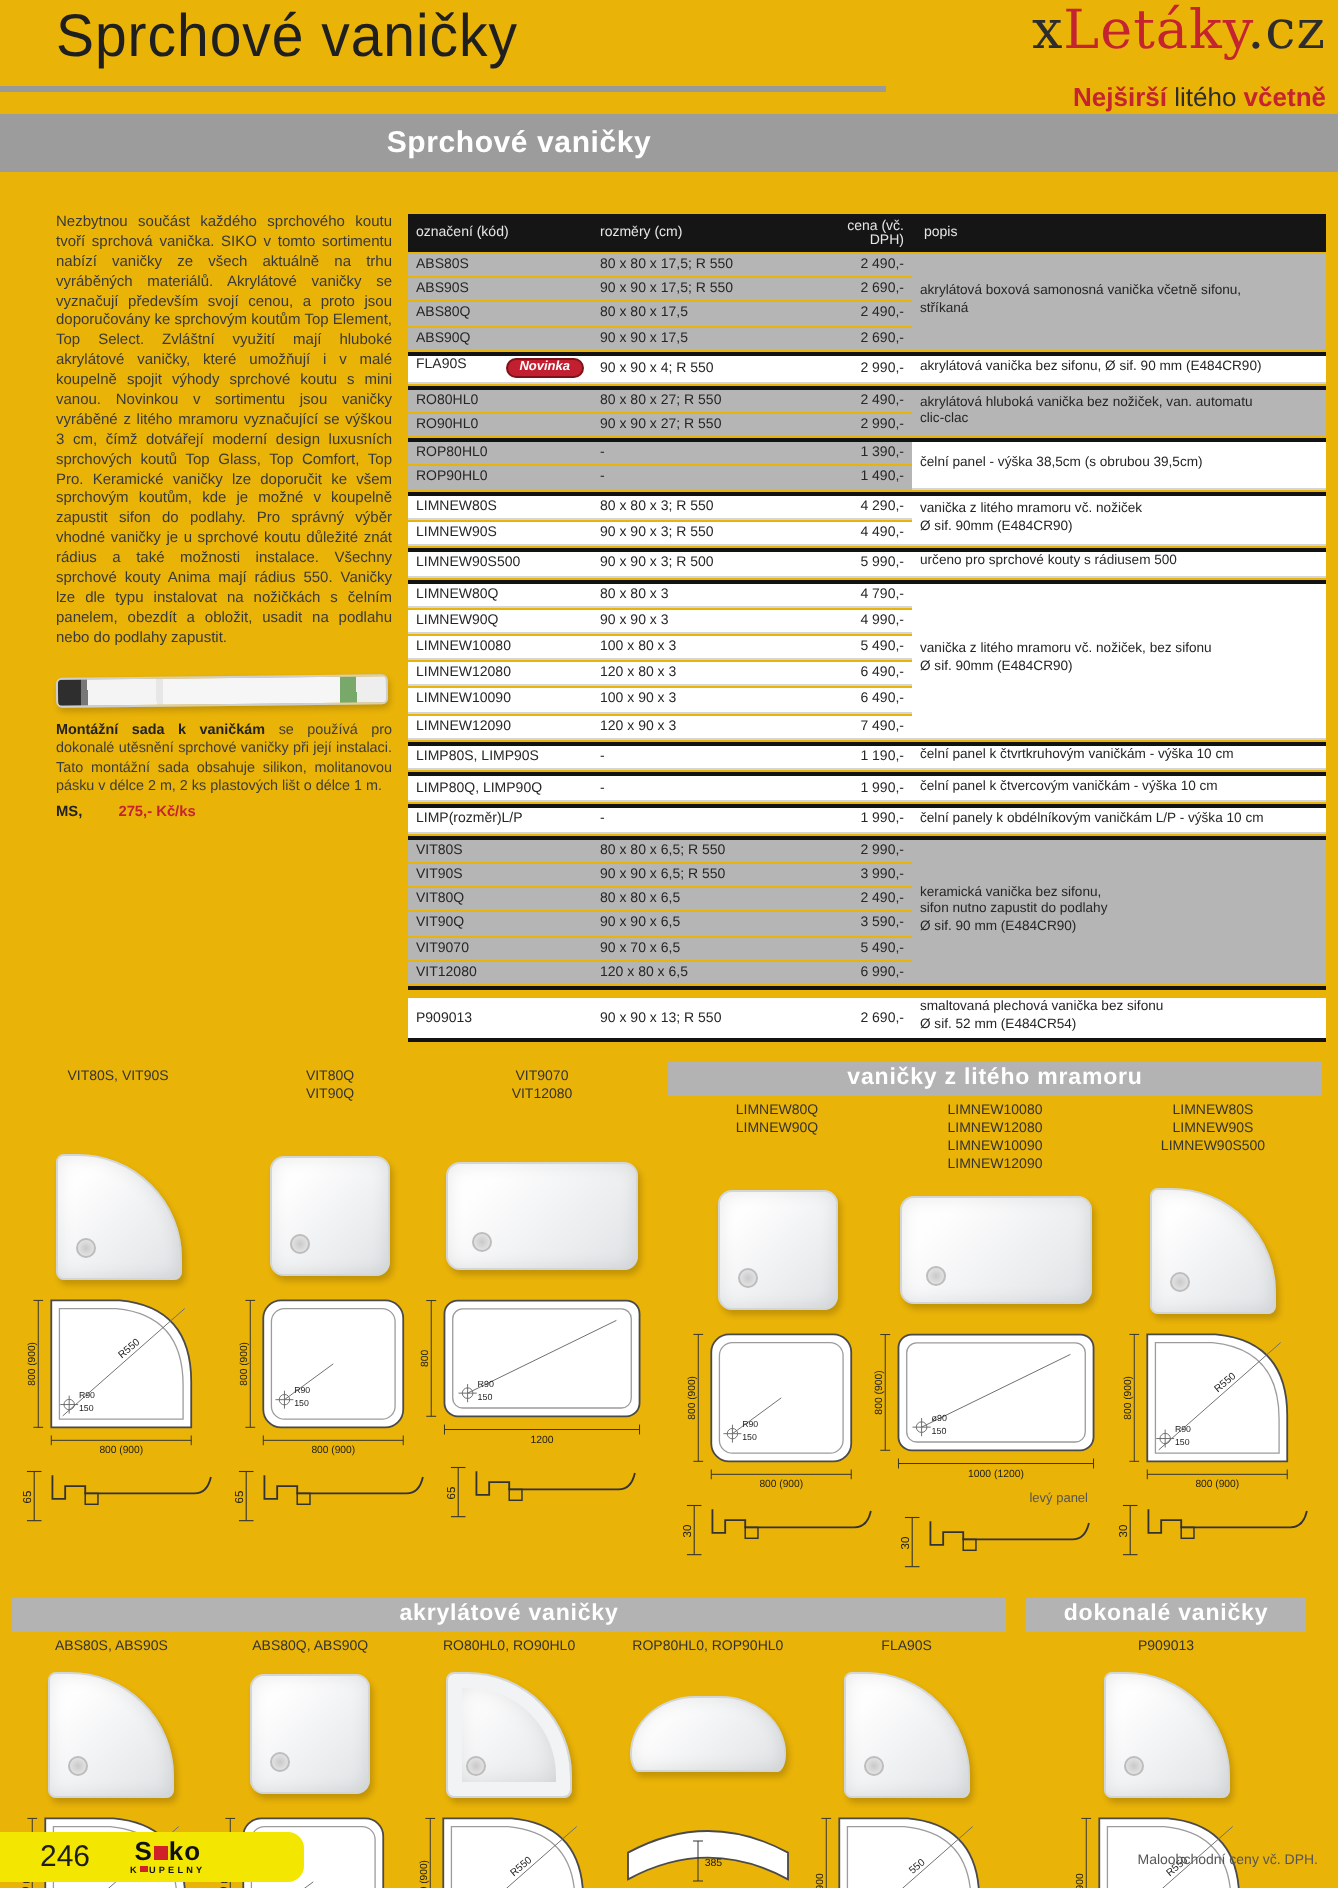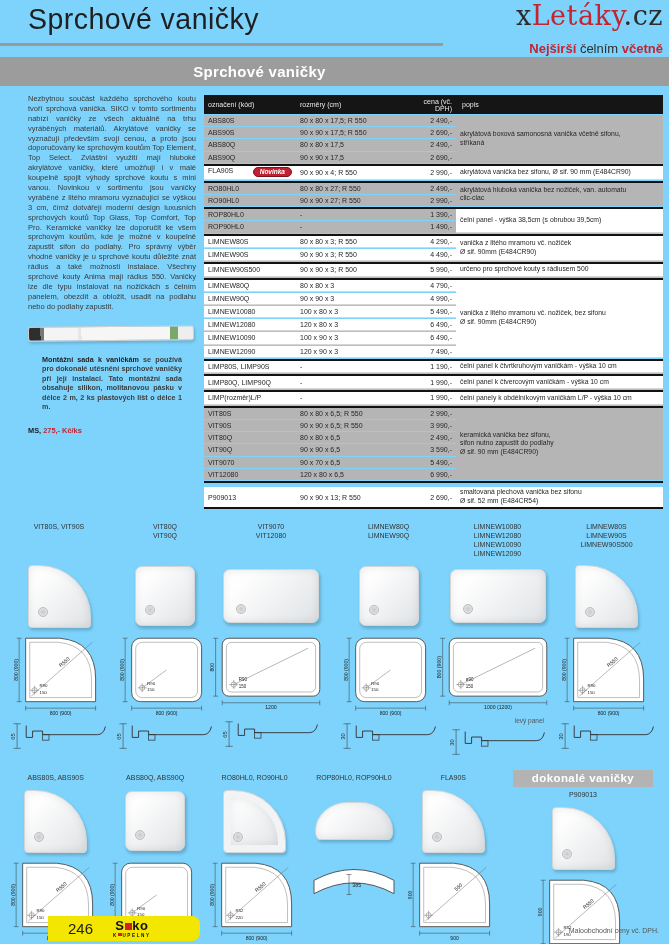--- a/index.html
+++ b/index.html
@@ -1,39 +1,39 @@
 <!DOCTYPE html>
 <html><head>
 <meta charset="utf-8">
 <style>
   html,body{margin:0;padding:0;background:#fff;}
-  .page{position:relative;width:669px;height:944px;background:#7dd3fc;margin:0 auto;overflow:hidden;
+  .page{position:relative;width:669px;height:944px;background:#eab308;margin:0 auto;overflow:hidden;
         font-family:"Liberation Sans",sans-serif;color:#2d2d2d;}
   
   .hdr{position:relative;height:57px;}
   .hdr h1{position:absolute;left:28px;top:2px;margin:0;font-size:30px;font-weight:400;color:#1f1f1f;
           transform:scaleX(.95);transform-origin:left;letter-spacing:.5px;}
   .hdr .rule{position:absolute;left:0;top:43px;width:443px;height:3px;background:#9a9a9a;}
   .logo{position:absolute;right:6px;top:0;font-family:"DejaVu Serif",serif;font-size:27px;letter-spacing:.5px;white-space:nowrap;}
   .logo .r{color:#c42430;}
   .tagline{position:absolute;right:6px;top:41px;font-size:13px;font-weight:500;white-space:nowrap;}
   .tagline .r{color:#c42430;font-weight:bold;}
   .banner{height:29px;background:#9c9c9c;color:#fff;font-weight:bold;font-size:15px;line-height:29px;
           text-align:center;padding-right:150px;letter-spacing:.3px;}
   
-  .content{display:flex;gap:8px;padding:8px 6px 0 0;}
+  .content{display:flex;gap:8px;padding:20px 6px 0 0;}
   .aside{width:196px;flex:none;box-sizing:border-box;padding-left:28px;}
   .intro{font-size:7.5px;line-height:1.32;text-align:justify;color:#3a3a3a;margin:0;}
   .kit-photo{margin:14px 2px 7px 0;height:13px;border:1px solid #cfcfcf;border-radius:3px;
      background:linear-gradient(90deg,#2e2e2e 0 7%,#777 7% 9%,#f4f4f4 9% 30%,#e7e7e7 30% 32%,#f6f6f6 32% 86%,#79a86b 86% 91%,#eee 91% 100%);
      box-shadow:1px 2px 3px rgba(0,0,0,.18);transform:rotate(-.6deg);}
-  .kit{font-size:7.2px;line-height:1.33;text-align:justify;color:#3d3d3d;margin:14px;font-weight:bold;}
+  .kit{font-size:7.2px;line-height:1.33;text-align:justify;color:#3d3d3d;margin:0;}
   .kit b{color:#222;}
   .kitprice{font-size:7.4px;font-weight:bold;margin-top:3px;color:#222;}
-  .kitprice .r{color:#c42430;}
+  .kitprice .r{color:#c42430;margin-left:16px;}
   
   .twrap{flex:1;}
   table.spec{width:100%;border-collapse:separate;border-spacing:0 1px;font-size:7px;color:#262626;}
   table.spec th{background:#151515;color:#e6e6e6;font-weight:normal;font-size:7px;text-align:left;padding:2.5px 4px;}
   table.spec th.num{text-align:right;}
   table.spec td{padding:1.5px 4px;height:8.2px;vertical-align:middle;}
   td.gray{background:#b5b5b5;}
   td.white{background:#fff;border-bottom:1px solid #d6d6d6;}
   td.price{text-align:right;padding-right:5px;}
   td.desc{font-size:6.8px;line-height:1.28;white-space:pre-line;padding-left:6px;vertical-align:middle;}
@@ -72,39 +72,39 @@
   .thin{stroke:#6d6d6d;stroke-width:.6;fill:none;}
   .dim{stroke:#333;stroke-width:.6;}
   .dtx{font-size:6.3px;fill:#1d1d1d;}
   .dtx2{font-size:5.4px;fill:#1d1d1d;}
   svg.prof path.pr{fill:none;stroke:#333;stroke-width:1;}
   svg.prof rect.pr{fill:none;stroke:#333;stroke-width:.8;}
   .caption{font-size:6.5px;color:#555;align-self:flex-end;margin:1px 8px 0 0;}
   
   .footer{position:absolute;left:0;bottom:3px;width:100%;height:26px;}
   .fy{position:absolute;left:0;bottom:0;width:152px;height:25px;background:#f3e600;border-radius:0 8px 8px 0;
-      display:flex;align-items:center;gap:20px;padding-left:20px;box-sizing:border-box;margin-left:48px;}
+      display:flex;align-items:center;gap:20px;padding-left:20px;box-sizing:border-box;}
   .pagenum{font-size:15px;color:#1e1e1e;}
   .siko{line-height:1;text-align:center;}
   .siko .main{font-weight:bold;font-size:13px;color:#111;letter-spacing:.5px;}
   .siko .sq{display:inline-block;width:7px;height:7px;background:#d02028;margin:0 .5px;}
   .siko .sub{font-size:4.6px;font-weight:bold;letter-spacing:1.6px;color:#111;margin-top:1px;}
   .siko .sq2{display:inline-block;width:3.5px;height:3.5px;background:#d02028;margin:0 .5px;}
   .fnote{position:absolute;right:10px;bottom:7px;font-size:7px;color:#555;}
 </style>
 </head>
 <body>
 
 <div class="page">
 
   <div class="hdr">
     <h1>Sprchové vaničky</h1>
     <div class="rule"></div>
     <div class="logo"><span>x</span><span class="r">Letáky</span><span>.cz</span></div>
-    <div class="tagline"><span class="r">Nejširší</span><span> čelním </span><span class="r">včetně</span></div>
+    <div class="tagline"><span class="r">Nejširší</span><span> litého </span><span class="r">včetně</span></div>
   </div>
 
   <div class="banner">Sprchové vaničky</div>
 
   <div class="content">
     <div class="aside">
       <p class="intro">Nezbytnou součást každého sprchového koutu tvoří sprchová vanička. SIKO v tomto sortimentu nabízí vaničky ze všech aktuálně na trhu vyráběných materiálů. Akrylátové vaničky se vyznačují především svojí cenou, a proto jsou doporučovány ke sprchovým koutům Top Element, Top Select. Zvláštní využití mají hluboké akrylátové vaničky, které umožňují i v malé koupelně spojit výhody sprchové koutu s mini vanou. Novinkou v sortimentu jsou vaničky vyráběné z litého mramoru vyznačující se výškou 3 cm, čímž dotvářejí moderní design luxusních sprchových koutů Top Glass, Top Comfort, Top Pro. Keramické vaničky lze doporučit ke všem sprchovým koutům, kde je možné v koupelně zapustit sifon do podlahy. Pro správný výběr vhodné vaničky je u sprchové koutu důležité znát rádius a také možnosti instalace. Všechny sprchové kouty Anima mají rádius 550. Vaničky lze dle typu instalovat na nožičkách s čelním panelem, obezdít a obložit, usadit na podlahu nebo do podlahy zapustit.</p>
       <div class="kit-photo"></div>
       <p class="kit"><b>Montážní sada k vaničkám</b><span> se používá pro dokonalé utěsnění sprchové vaničky při její instalaci. Tato montážní sada obsahuje silikon, molitanovou pásku v délce 2 m, 2 ks plastových lišt o délce 1 m.</span></p>
       <div class="kitprice"><span>MS, </span><span class="r">275,- Kč/ks</span></div>
@@ -397,20 +397,21 @@
               <line class="dim" x1="6" y1="6" x2="14" y2="6"></line>
               <line class="dim" x1="6" y1="33" x2="14" y2="33"></line>
               <text class="dtx" x="8" y="20" text-anchor="middle" transform="rotate(-90 8 20)">65</text>
               <path class="pr" d="M20 8 v13 h7 v-7 h11 v4 h60 q7 0 9 -9"></path>
               <rect class="pr" x="38" y="18" width="7" height="6"></rect>
             </svg>
           </div>
         </div>
     </section>
     <section class="group g-marble">
+      <div class="group-bar">vaničky z litého mramoru</div>
       <div class="cells" id="cells-marble">
           <div class="cell">
             <div class="codes">
               <div>LIMNEW80Q</div>
               <div>LIMNEW90Q</div>
             </div>
             <div class="photo">
               <div class="tray square"></div>
             </div>
             <svg class="plan" width="96" height="88" viewBox="0 0 118 108">
@@ -514,20 +515,21 @@
               <path class="pr" d="M20 8 v13 h7 v-7 h11 v4 h60 q7 0 9 -9"></path>
               <rect class="pr" x="38" y="18" width="7" height="6"></rect>
             </svg>
           </div>
         </div>
     </section>
   </div>
 
   <div class="cat-row rowB">
     <section class="group g-acrylic">
+      <div class="group-bar">akrylátové vaničky</div>
       <div class="cells" id="cells-acrylic">
           <div class="cell">
             <div class="codes">
               <div>ABS80S, ABS90S</div>
             </div>
             <div class="photo">
               <div class="tray quarter"></div>
             </div>
             <svg class="plan" width="96" height="88" viewBox="0 0 118 108">
               <path class="out" d="M18 10 H60 Q104 14 104 60 V88 H18 Z"></path>

